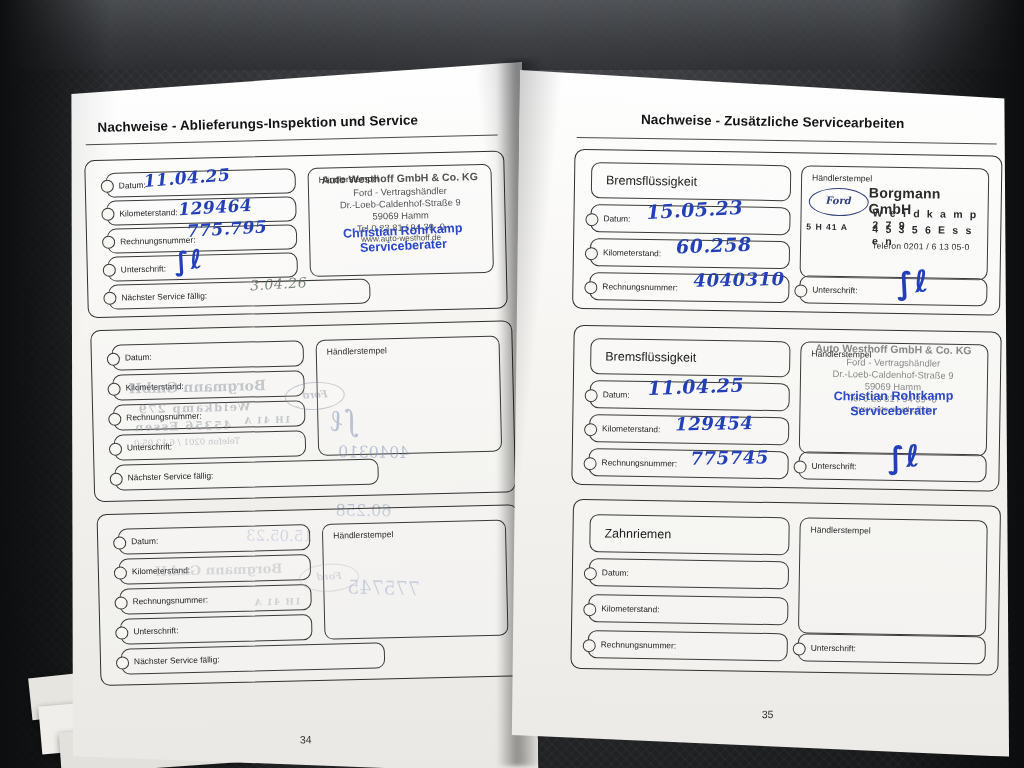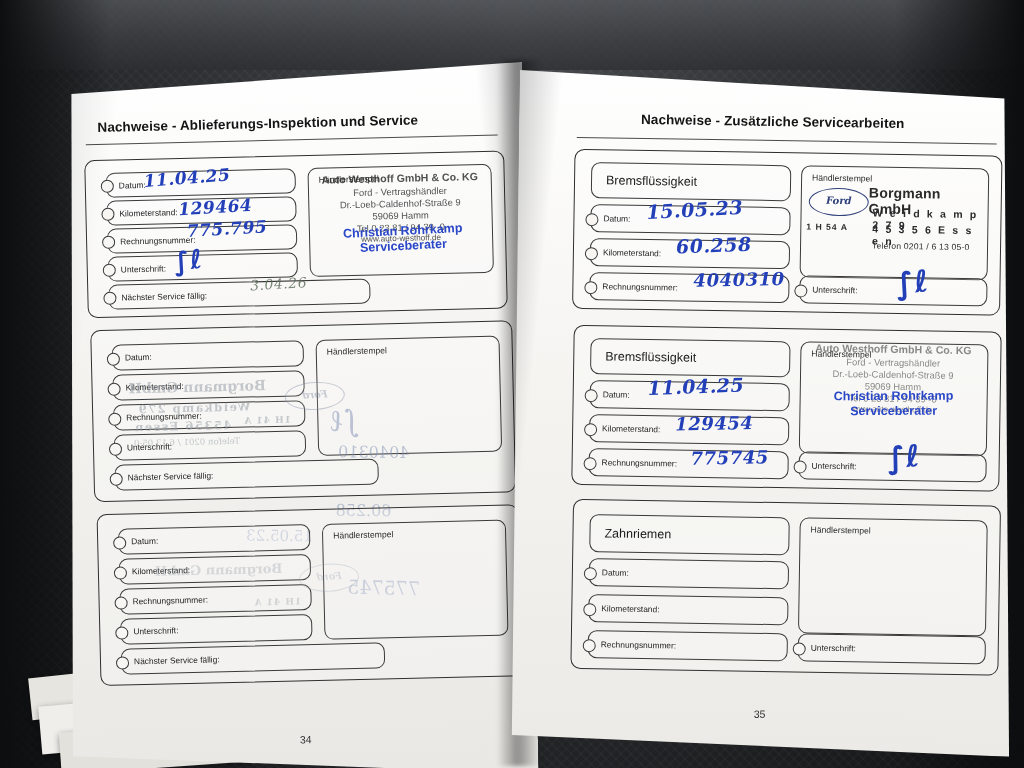--- a/index.html
+++ b/index.html
@@ -351,21 +351,21 @@
           <span class="dot"></span>
           <span class="lbl">Unterschrift:</span>
         </div>
 
         <div class="stamp-borgmann" style="left:232px;top:30px;width:180px;">
           <div class="bg-name" style="position:absolute;left:62px;top:0;">Borgmann GmbH</div>
           <div class="bg-line" style="position:absolute;left:66px;top:22px;">W e i d k a m p   2 7 9</div>
           <div class="bg-line" style="position:absolute;left:66px;top:38px;">4 5 3 5 6   E s s e n</div>
           <div class="bg-tel" style="position:absolute;left:66px;top:56px;">Telefon 0201 / 6 13 05-0</div>
           <div class="oval" style="left:2px;top:4px;">Ford</div>
-          <div class="code1h41a" style="left:0px;top:38px;">1 H 54 A</div>
+          <div class="code1h41a" style="left:0px;top:38px;">5 H 41 A</div>
         </div>
 
         <div class="hand" style="left:72px;top:50px;font-size:19px;transform:rotate(-4deg);">15.05.23</div>
         <div class="hand" style="left:102px;top:84px;font-size:19px;transform:rotate(-3deg);">60.258</div>
         <div class="hand" style="left:120px;top:118px;font-size:18px;transform:rotate(-2deg);">4040310</div>
         <div class="hand sig" style="left:322px;top:112px;font-size:30px;transform:rotate(-8deg);">∫ℓ</div>
       </div>
 
       <div class="block" style="left:58px;top:268px;width:426px;height:158px;">
         <div class="bigfield" style="left:16px;top:12px;width:198px;height:34px;">
@@ -428,16 +428,16 @@
         <div class="field" style="left:16px;top:130px;width:198px;height:26px;">
           <span class="dot"></span>
           <span class="lbl">Rechnungsnummer:</span>
         </div>
         <div class="field" style="left:226px;top:130px;width:186px;height:26px;">
           <span class="dot"></span>
           <span class="lbl">Unterschrift:</span>
         </div>
       </div>
 
-      <div class="pagenum" style="left:244px;top:648px;">35</div>
+      <div class="pagenum" style="left:252px;top:648px;">35</div>
     </div>
   </div>
 </div>
 
 </body></html>

